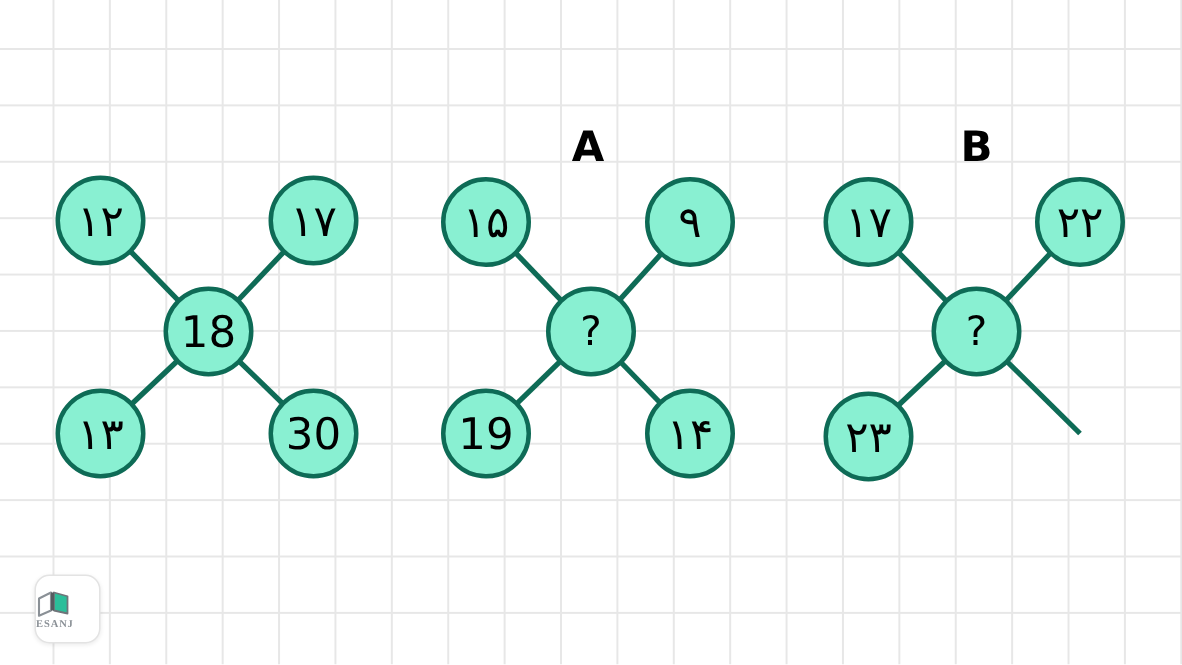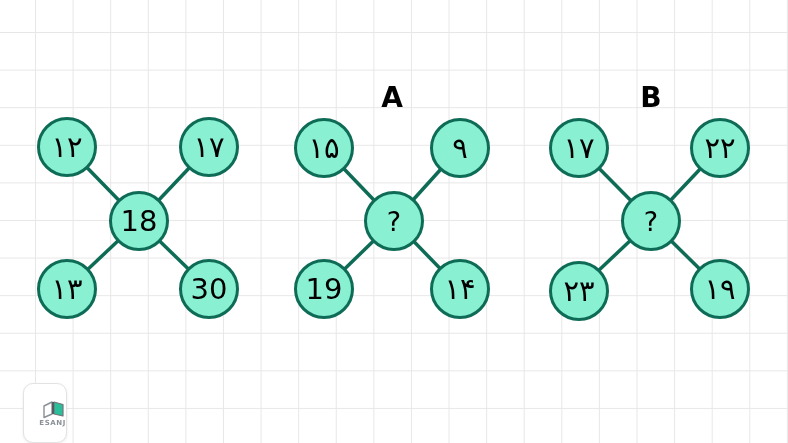--- a/index.html
+++ b/index.html
@@ -52,25 +52,26 @@
   .n-c3-c {left:621px;top:191px}
   .n-c3-bl{left:549px;top:261px}
   .n-c3-br{left:690px;top:259px}
   .cluster-label{
     position:absolute;width:40px;text-align:center;
     font-size:28px;font-weight:bold;color:var(--text);
   }
   .label-a{left:372px;top:81px}
   .label-b{left:631px;top:81px}
   .logo{
-    position:absolute;left:23px;top:383px;width:44px;height:60px;
+    position:absolute;left:23px;top:383px;width:44px;height:46px;
     background:#fff;border:1px solid #E3E3E3;border-radius:10px;
     box-shadow:0 1px 3px rgba(0,0,0,0.08);
-    display:flex;flex-direction:column;align-items:flex-end;justify-content:center;
+    display:flex;flex-direction:column;align-items:flex-start;justify-content:center;
     gap:1px;
+    font-family:Liberation Serif, serif;
   }
   .logo-text{
     font-size:7px;font-weight:bold;letter-spacing:0.6px;
     color:var(--logo-text);line-height:1;
   }
 </style>
 </head>
 <body>
 
 <div class="stage">
@@ -101,21 +102,20 @@
   <div class="node n-c2-tr">۹</div>
   <div class="node n-c2-c qmark">?</div>
   <div class="node n-c2-bl">19</div>
   <div class="node n-c2-br">۱۴</div>
 
   <div class="cluster-label label-b">B</div>
   <div class="node n-c3-tl">۱۷</div>
   <div class="node n-c3-tr">۲۲</div>
   <div class="node n-c3-c qmark">?</div>
   <div class="node n-c3-bl">۲۳</div>
-  <div class="node n-c3-br">۱۹</div>
 
   <div class="logo">
     <svg width="24" height="19" viewBox="0 0 24 19">
       <path d="M2 6 L10 2 L10 14 L2 17.5 Z" fill="#FFFFFF" stroke="#8A9096" stroke-width="1.4" stroke-linejoin="round"></path>
       <path d="M12 2 L21 4.5 L21 16 L12 14 Z" fill="#2BBE9A" stroke="#6F757A" stroke-width="1.2" stroke-linejoin="round"></path>
       <path d="M10 2 L12 2 L12 14 L10 14 Z" fill="#555B60"></path>
     </svg>
     <span class="logo-text">ESANJ</span>
   </div>
 

